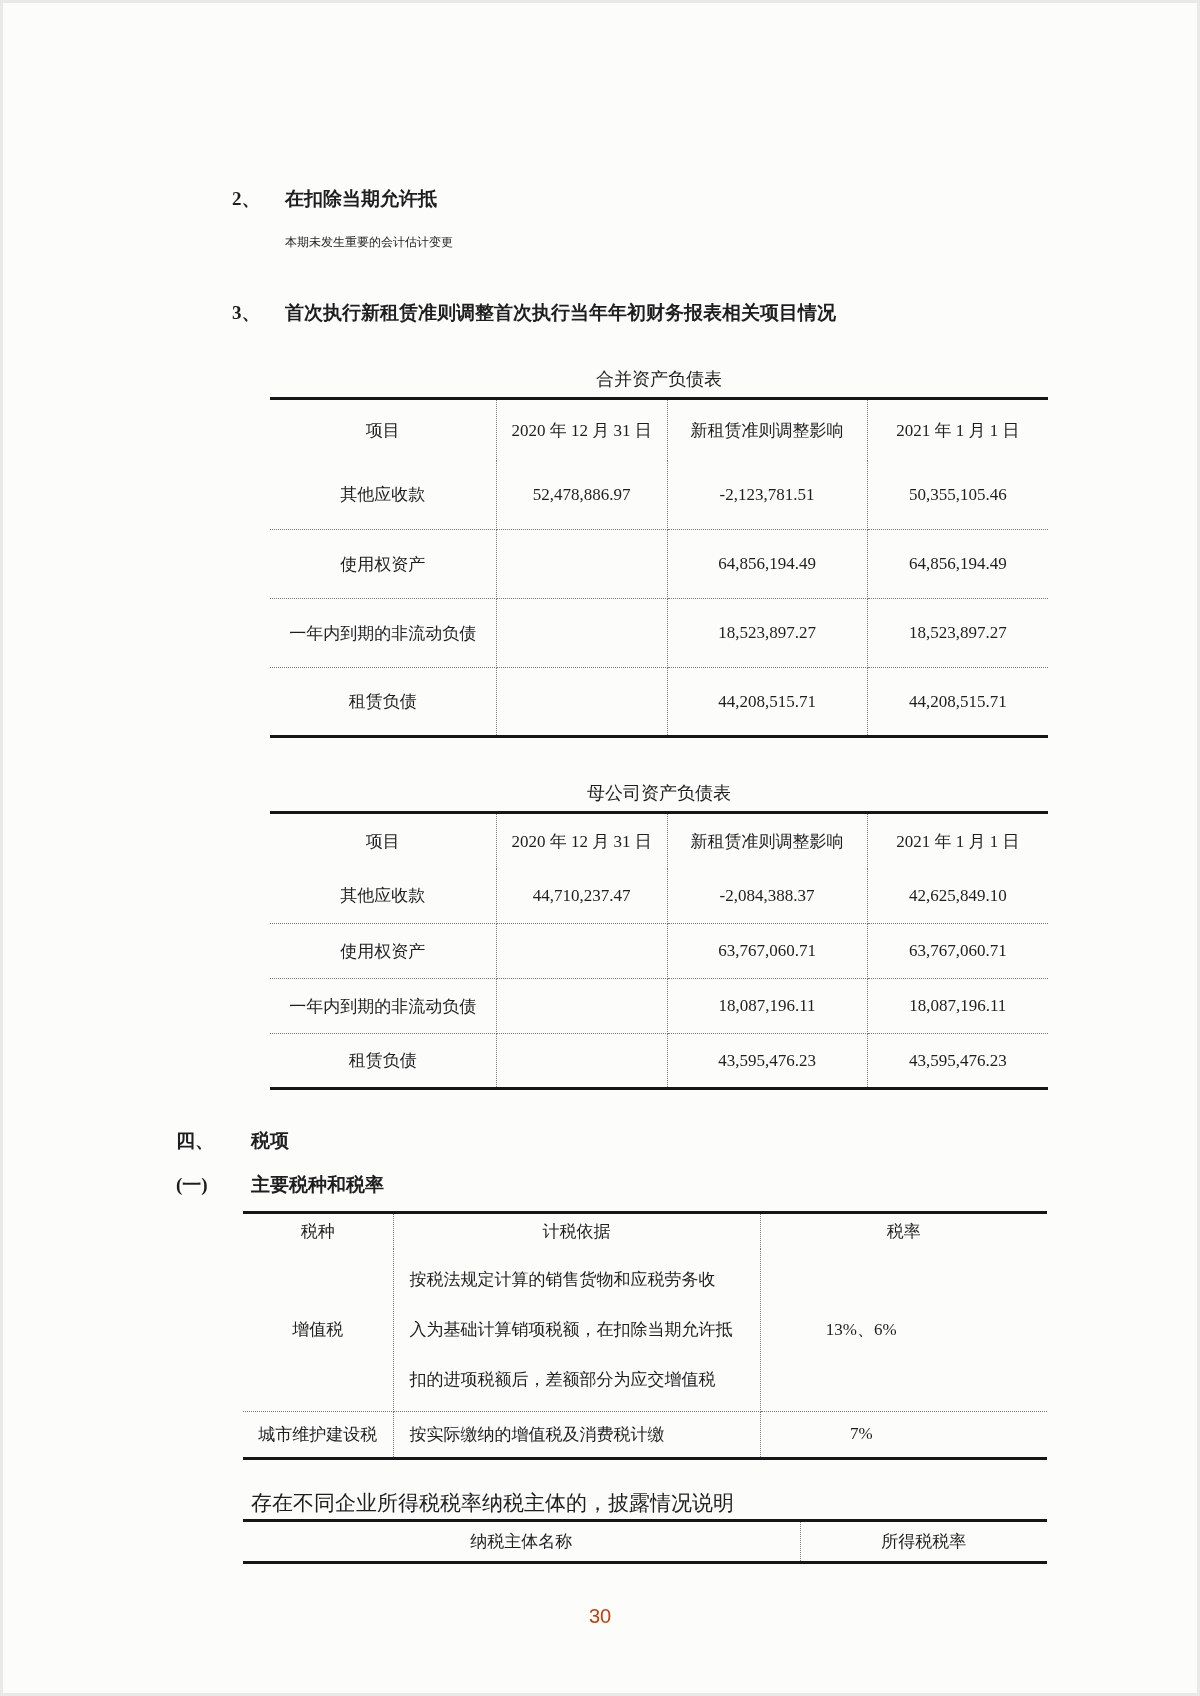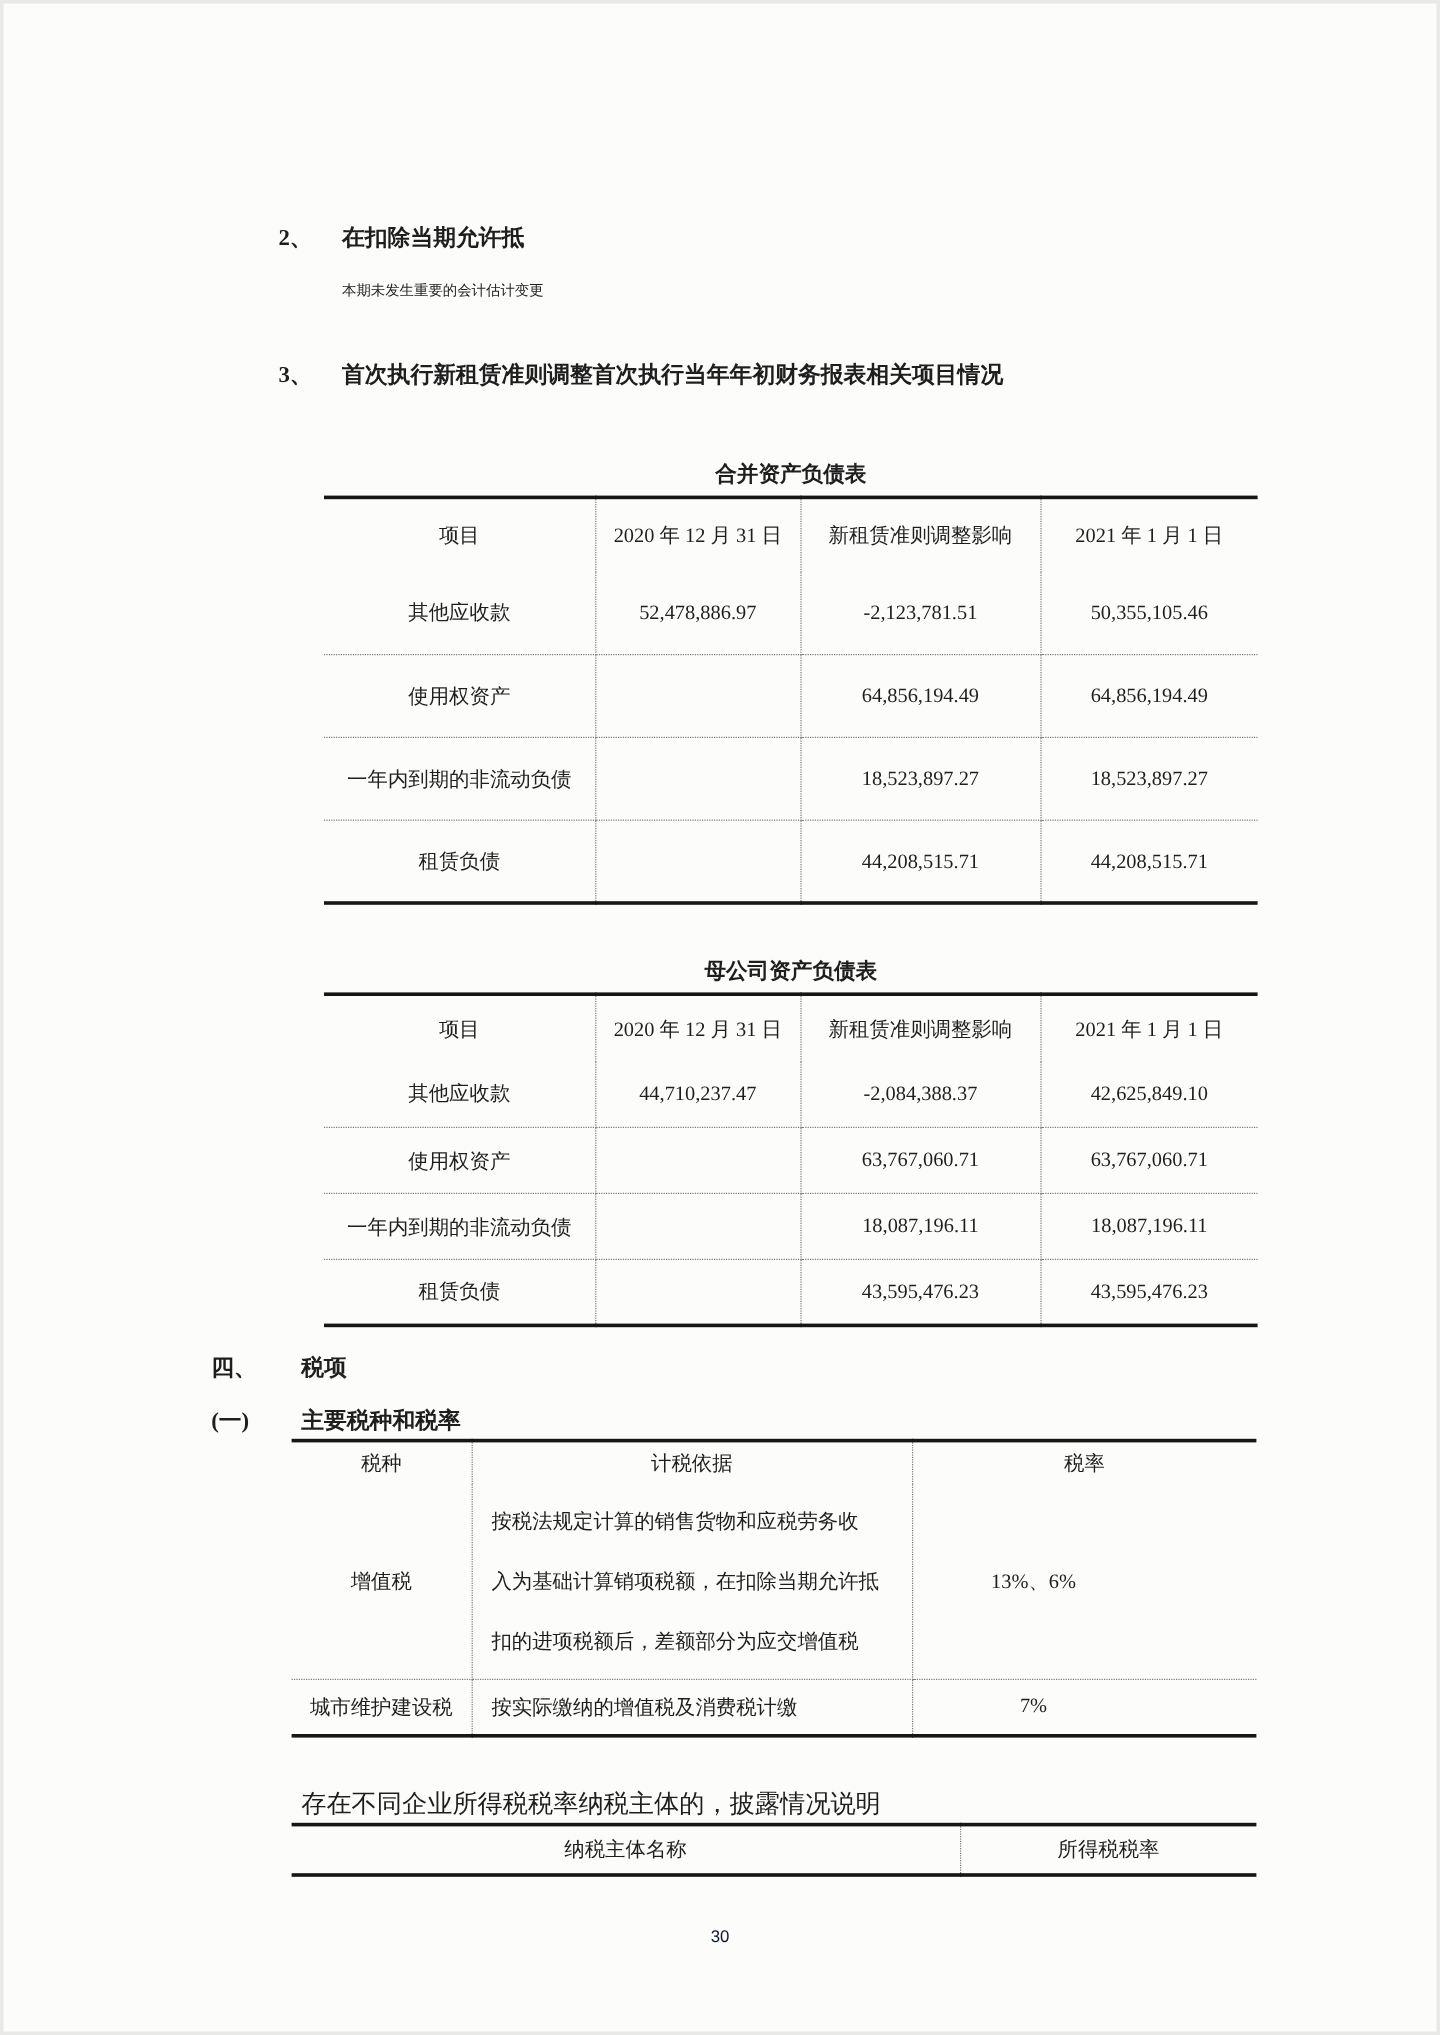--- a/index.html
+++ b/index.html
@@ -28,43 +28,43 @@
     font-weight:normal; font-size:17px; text-align:center; vertical-align:middle;
     border-right:1px dotted #7a7a7a; border-bottom:1px dotted #7a7a7a;
   }
   .fin-table tr > :last-child,
   .tax-table tr > :last-child,
   .payer-table tr > :last-child { border-right:none; }
   .fin-table tr:last-child > *,
   .tax-table tr:last-child > *,
   .payer-table tr:last-child > * { border-bottom:none; }
 
-  .tbl-title { text-align:center; font-weight:bold; font-size:18px; line-height:24px; margin-bottom:6px;margin-top:16px; }
+  .tbl-title { text-align:center; font-weight:normal; font-size:18px; line-height:24px; margin-bottom:6px; }
 
   .fin-table { width:778px; }
   .t1 thead th { height:62px; }
   .t1 tbody td { height:69px; }
   .t2 thead th { height:56px; }
   .t2 tbody td { height:55px; }
 
   
-  .tax-table { width:804px; }
+  .tax-table { width:804px;margin-top:12px; }
   .tax-table thead th { height:36px; }
   .tax-basis { text-align:left !important; padding-left:16px; }
   .tax-rate  { text-align:right; padding-right:85px; }
   .tax-row-sm td { height:47px; }
   .vat-basis div { line-height:50px; }
   .vat-basis { padding-top:6px; padding-bottom:6px; }
 
   
   .payer-table { width:804px; }
   .payer-table th { height:42px; }
 
   .note-text { font-size:21px; line-height:24px; }
-  .page-number { left:0; right:0; text-align:center; font-family:"Liberation Sans","DejaVu Sans",sans-serif; font-size:14px; color:#0f172a; }
+  .page-number { left:0; right:0; text-align:center; font-family:"Liberation Sans","DejaVu Sans",sans-serif; font-size:20px; color:#c2410c; }
 </style>
 </head>
 <body>
 
 <div class="page">
 
   <div class="abs heading" style="left:229px; top:184px;">
     <span class="h-num-sm">2、</span>
     <span>在扣除当期允许抵</span>
   </div>

